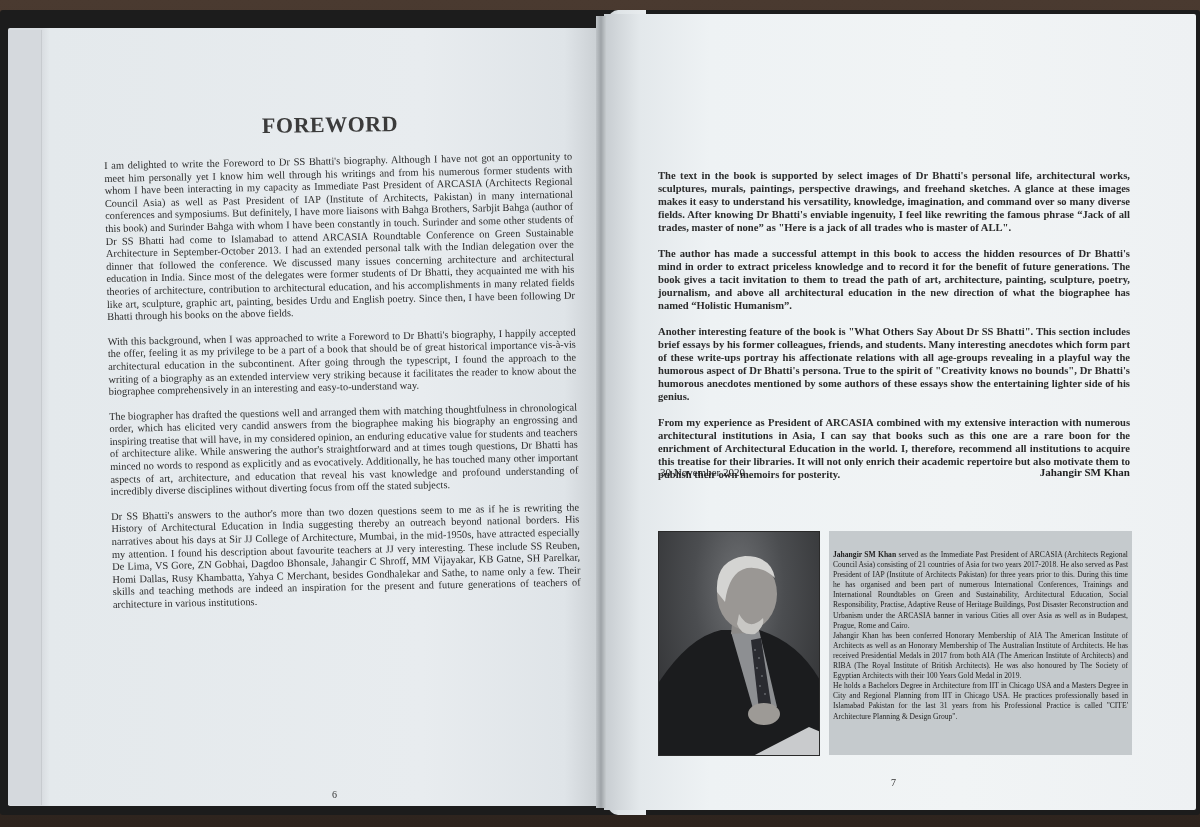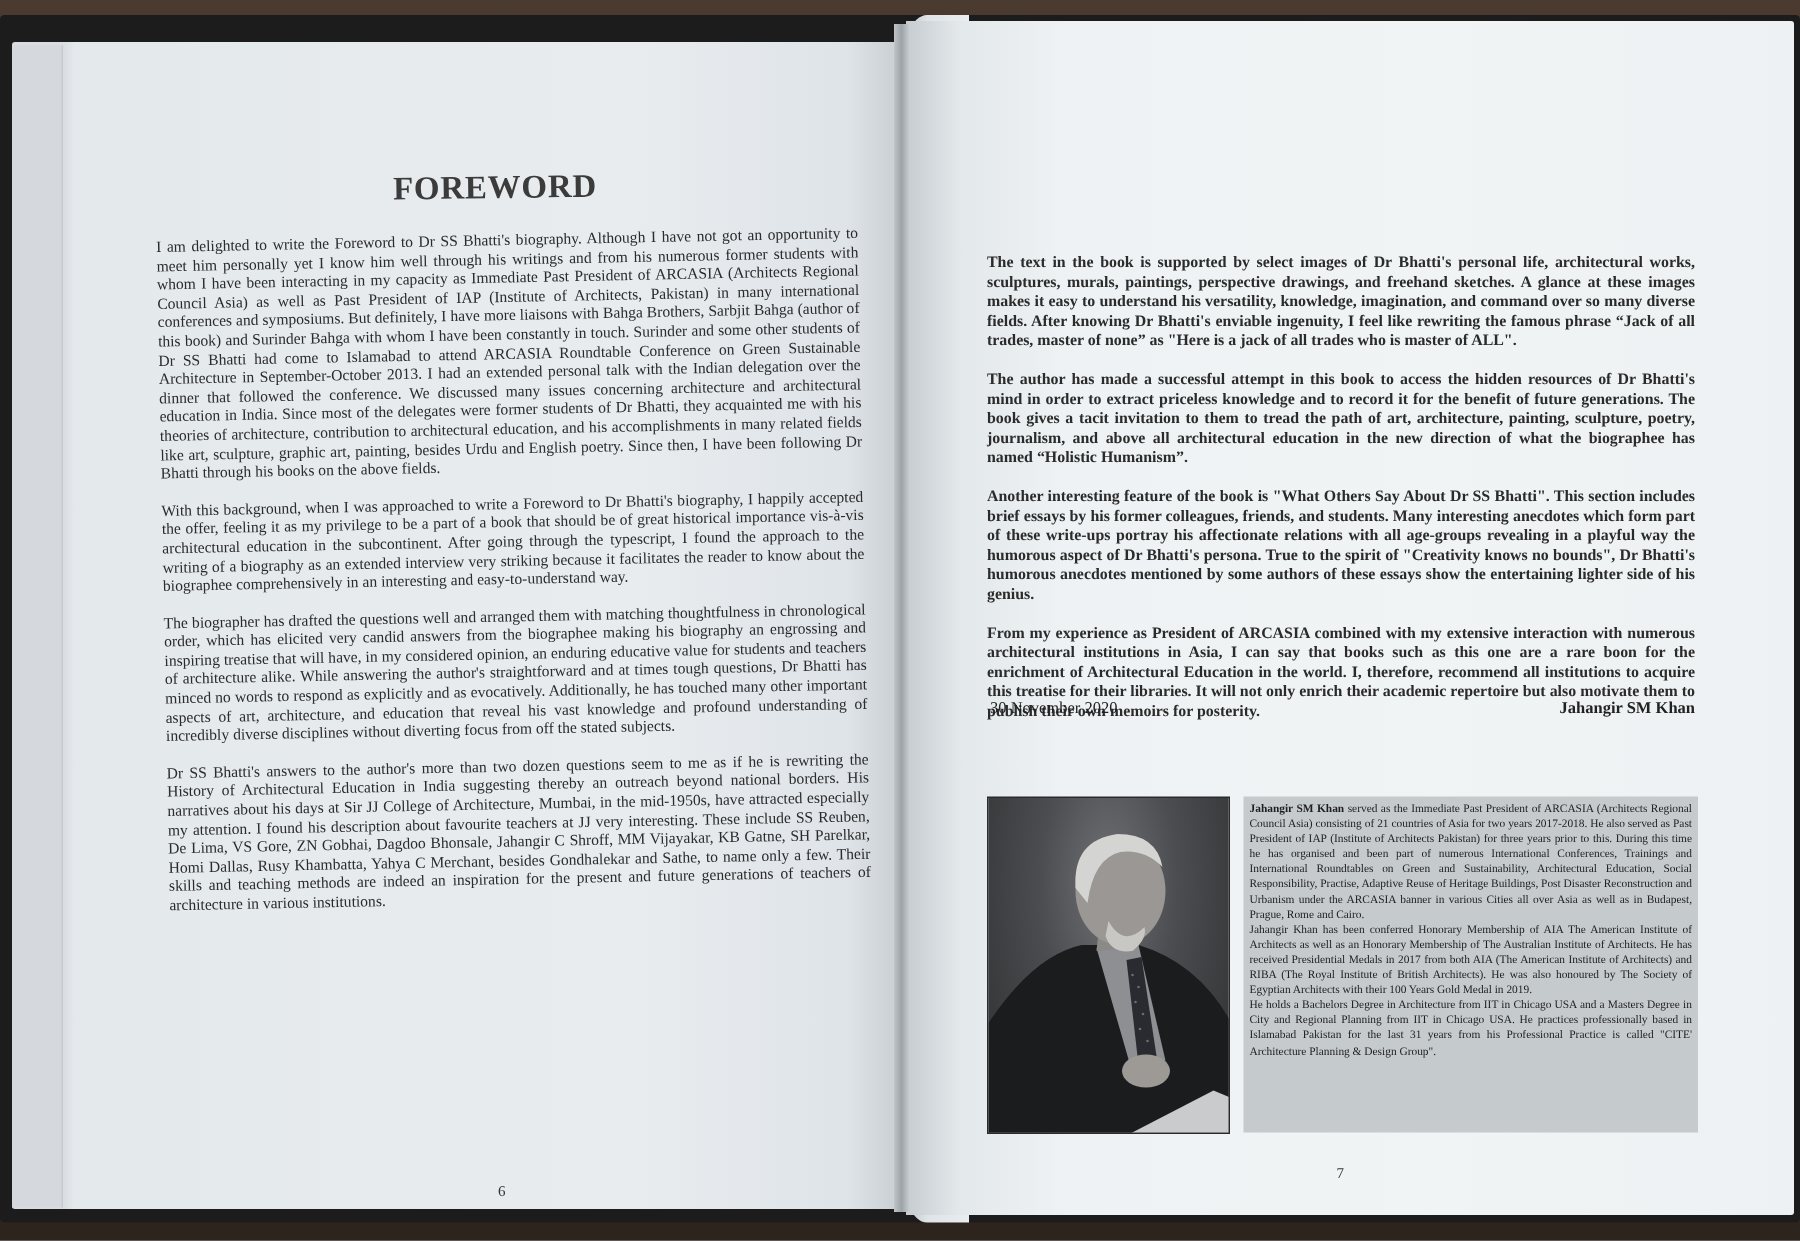--- a/index.html
+++ b/index.html
@@ -80,21 +80,21 @@
       position: absolute; left: 658px; top: 531px; width: 162px; height: 225px;
       background: radial-gradient(ellipse at 50% 25%, #6f7174 0%, #4b4d50 40%, #2d2e30 100%);
       overflow: hidden;
       border: 1px solid #2a2a2a;
     }
     .photo svg { position: absolute; left: 0; top: 0; }
 
     .bio-box {
       position: absolute; left: 829px; top: 531px; width: 303px; height: 224px;
       background: #c5cacd;
-      padding: 3px 4px;
+      padding: 19px 4px;
       font-size: 7.6px; line-height: 10.1px;
       text-align: justify; color: #1e1e1e;
     }
     .bio-box p { margin: 0; }
     .bio-box b { font-weight: bold; }
 
     .pagenum {
       position: absolute; font-size: 10px; color: #333;
     }
     .pn-left { left: 332px; top: 789px; }

